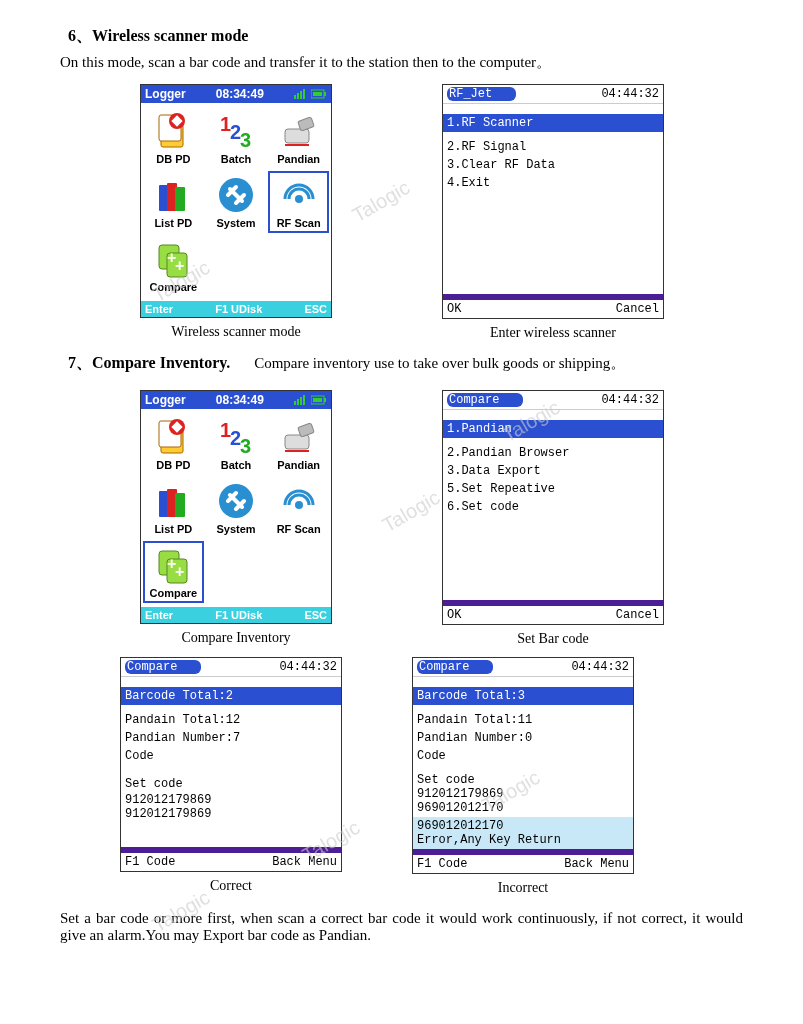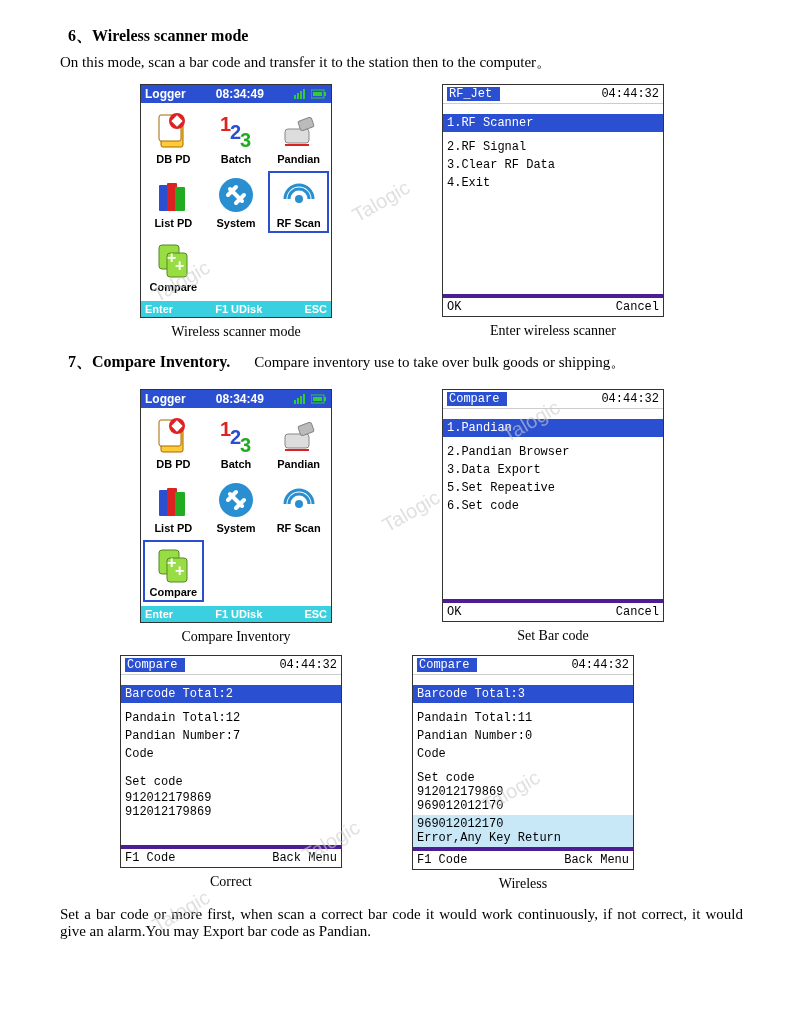--- a/index.html
+++ b/index.html
@@ -79,32 +79,32 @@
     font-size: 12px;
     background: #fff;
   }
   .ts-title {
     background: #fff;
     display: flex;
     justify-content: space-between;
     padding: 2px 4px;
     border-bottom: 1px solid #ccc;
   }
-  .ts-title .left { background: #2a4fd0; color: #fff; padding: 0 8px 0 2px; }
+  .ts-title .left { background: #2a4fd0; color: #fff; padding: 0 24px 0 2px; border-radius: 6px; }
   .ts-body { min-height: 190px; padding: 0; }
   .ts-row { padding: 2px 4px; }
   .ts-row.hdr { background: #2a4fd0; color: #fff; margin-bottom: 6px; }
   .ts-row.spacer { height: 6px; background: #fff; }
   .ts-row.kv { display: flex; justify-content: flex-start; padding-right: 16px; }
   .ts-row.err { background: #c8e8f8; }
   .ts-foot {
     display: flex;
     justify-content: space-between;
     padding: 2px 4px;
-    border-top: 4px solid #4c1d95;
+    border-top: 6px solid #4c1d95;
   }
   svg { display: block; }
 </style>
 </head>
 <body>
 
 
 
 
 <div class="watermark" style="top:190px;left:350px;">Talogic</div>
@@ -437,20 +437,20 @@
         <div class="ts-row" style="padding-top:0;padding-bottom:0;">912012179869</div>
         <div class="ts-row" style="padding-top:0;">969012012170</div>
         <div class="ts-row err" style="padding-bottom:0;">969012012170</div>
         <div class="ts-row err" style="padding-top:0;">Error,Any Key Return</div>
       </div>
       <div class="ts-foot">
         <span>F1 Code</span>
         <span>Back Menu</span>
       </div>
     </div>
-    <div class="caption">Wireless</div>
+    <div class="caption">Incorrect</div>
   </div>
 </div>
 
 <p class="para" style="margin-top:14px;">Set a bar code or more first, when scan a correct bar code it would work continuously, if not correct, it would give an alarm.You may Export bar code as Pandian.</p>
 
 
 
 
 </body></html>

